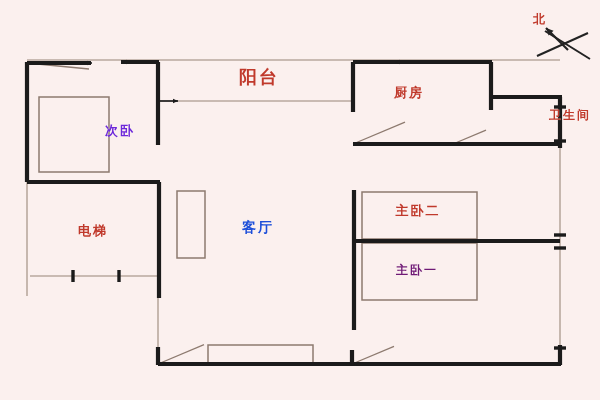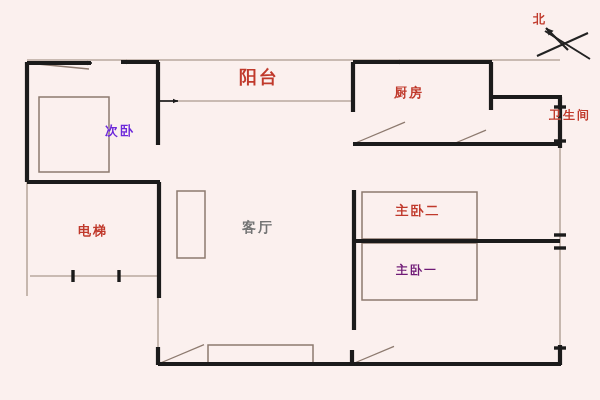--- a/index.html
+++ b/index.html
@@ -113,20 +113,20 @@
       <polygon id="compass-arrow-head" points="546,28 553.5542346474067,30.633161387367004 548.633161387367,35.55423464740667" fill="#222222"></polygon>
     </g>
   </svg>
 
   <div id="room-labels">
       <div class="room-label" style="left: 75px; top: 131px; color: #6d28d9; font-size: 13px; margin-left: 45px;">次卧</div>
       <div class="room-label" style="left: 259px; top: 77px; color: rgb(192, 57, 43); font-size: 18px;">阳台</div>
       <div class="room-label" style="left: 409px; top: 93px; color: rgb(192, 57, 43); font-size: 13px;">厨房</div>
       <div class="room-label" style="left: 526px; top: 115px; color: rgb(192, 57, 43); font-size: 12px; margin-left: 44px;">卫生间</div>
       <div class="room-label" style="left: 93px; top: 231px; color: rgb(192, 57, 43); font-size: 13px; text-align: right;">电梯</div>
-      <div class="room-label" style="left: 258px; top: 228px; color: #737373; font-size: 14px;">客厅</div>
+      <div class="room-label" style="left: 258px; top: 228px; color: #1d4ed8; font-size: 14px;">客厅</div>
       <div class="room-label" style="left: 418px; top: 211px; color: rgb(192, 57, 43); font-size: 13px;">主卧二</div>
       <div class="room-label" style="left: 417px; top: 270px; color: #701a75; font-size: 12px;">主卧一</div>
     </div>
 
   <div class="compass-label" id="compass-label" style="left: 539px; top: 19px; color: rgb(192, 57, 43); font-size: 12px;">北</div>
 
 </div>
 
 </body></html>

